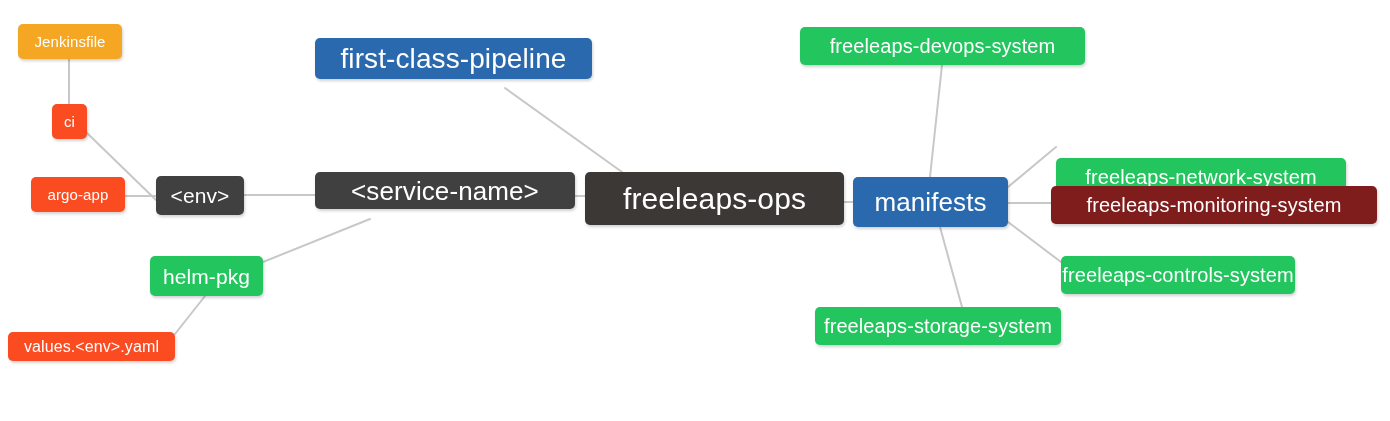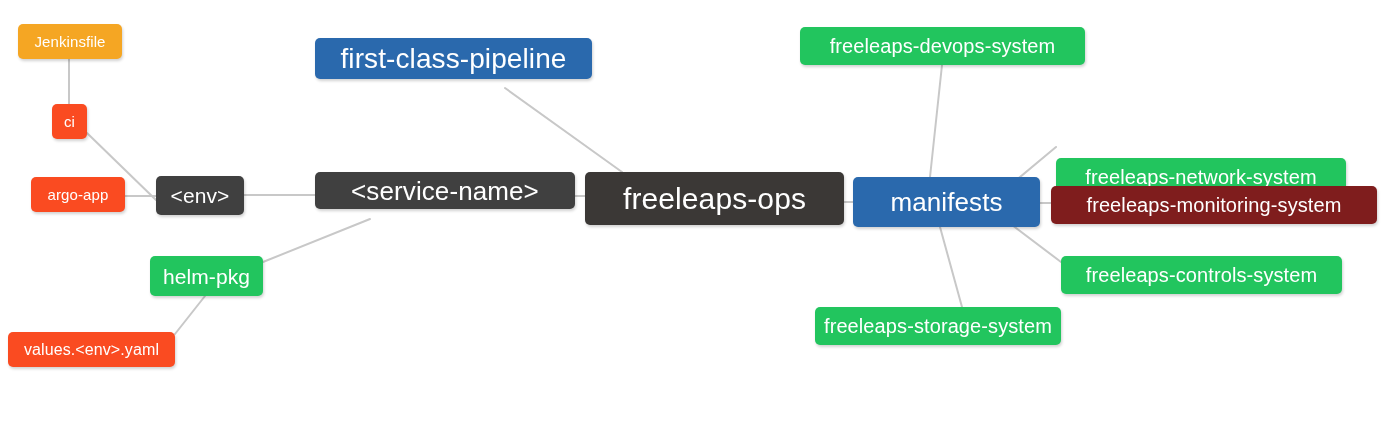--- a/index.html
+++ b/index.html
@@ -73,45 +73,45 @@
       </div>
       <div class="node" style="left: 31px; top: 177px; width: 94px; height: 35px; background: rgb(250, 75, 33); font-size: 15px;">
         <span>argo-app</span>
       </div>
       <div class="node" style="left: 156px; top: 176px; width: 88px; height: 39px; background: #404040; font-size: 21px;">
         <span>&lt;env&gt;</span>
       </div>
       <div class="node" style="left: 150px; top: 256px; width: 113px; height: 40px; background: rgb(34, 197, 94); font-size: 21px;">
         <span>helm-pkg</span>
       </div>
-      <div class="node" style="left: 8px; top: 332px; width: 167px; height: 35px; background: rgb(250, 75, 33); font-size: 16px;">
+      <div class="node" style="left: 8px; top: 332px; width: 167px; height: 29px; background: rgb(250, 75, 33); font-size: 16px;">
         <span>values.&lt;env&gt;.yaml</span>
       </div>
       <div class="node" style="left: 315px; top: 38px; width: 277px; height: 41px; background: rgb(42, 105, 173); font-size: 28px;">
         <span>first-class-pipeline</span>
       </div>
       <div class="node" style="left: 315px; top: 172px; width: 260px; height: 37px; background: #404040; font-size: 26px;">
         <span>&lt;service-name&gt;</span>
       </div>
       <div class="node" style="left: 585px; top: 172px; width: 259px; height: 53px; background: rgb(59, 56, 54); font-size: 30px;">
         <span>freeleaps-ops</span>
       </div>
-      <div class="node" style="left: 853px; top: 177px; width: 187px; height: 50px; background: rgb(42, 105, 173); font-size: 26px;">
+      <div class="node" style="left: 853px; top: 177px; width: 155px; height: 50px; background: rgb(42, 105, 173); font-size: 26px;">
         <span>manifests</span>
       </div>
       <div class="node" style="left: 800px; top: 27px; width: 285px; height: 38px; background: rgb(34, 197, 94); font-size: 20px;">
         <span>freeleaps-devops-system</span>
       </div>
       <div class="node" style="left: 1056px; top: 111px; width: 290px; height: 38px; background: rgb(34, 197, 94); font-size: 20px; margin-top: 47px;">
         <span>freeleaps-network-system</span>
       </div>
       <div class="node" style="left: 1051px; top: 186px; width: 326px; height: 38px; background: #7f1d1d; font-size: 20px;">
         <span>freeleaps-monitoring-system</span>
       </div>
-      <div class="node" style="left: 1061px; top: 256px; width: 281px; height: 38px; background: rgb(34, 197, 94); font-size: 20px;">
+      <div class="node" style="left: 1061px; top: 256px; width: 234px; height: 38px; background: rgb(34, 197, 94); font-size: 20px;">
         <span>freeleaps-controls-system</span>
       </div>
       <div class="node" style="left: 815px; top: 307px; width: 246px; height: 38px; background: rgb(34, 197, 94); font-size: 20px;">
         <span>freeleaps-storage-system</span>
       </div>
     </div>
 
 </div>
 
 </body></html>

